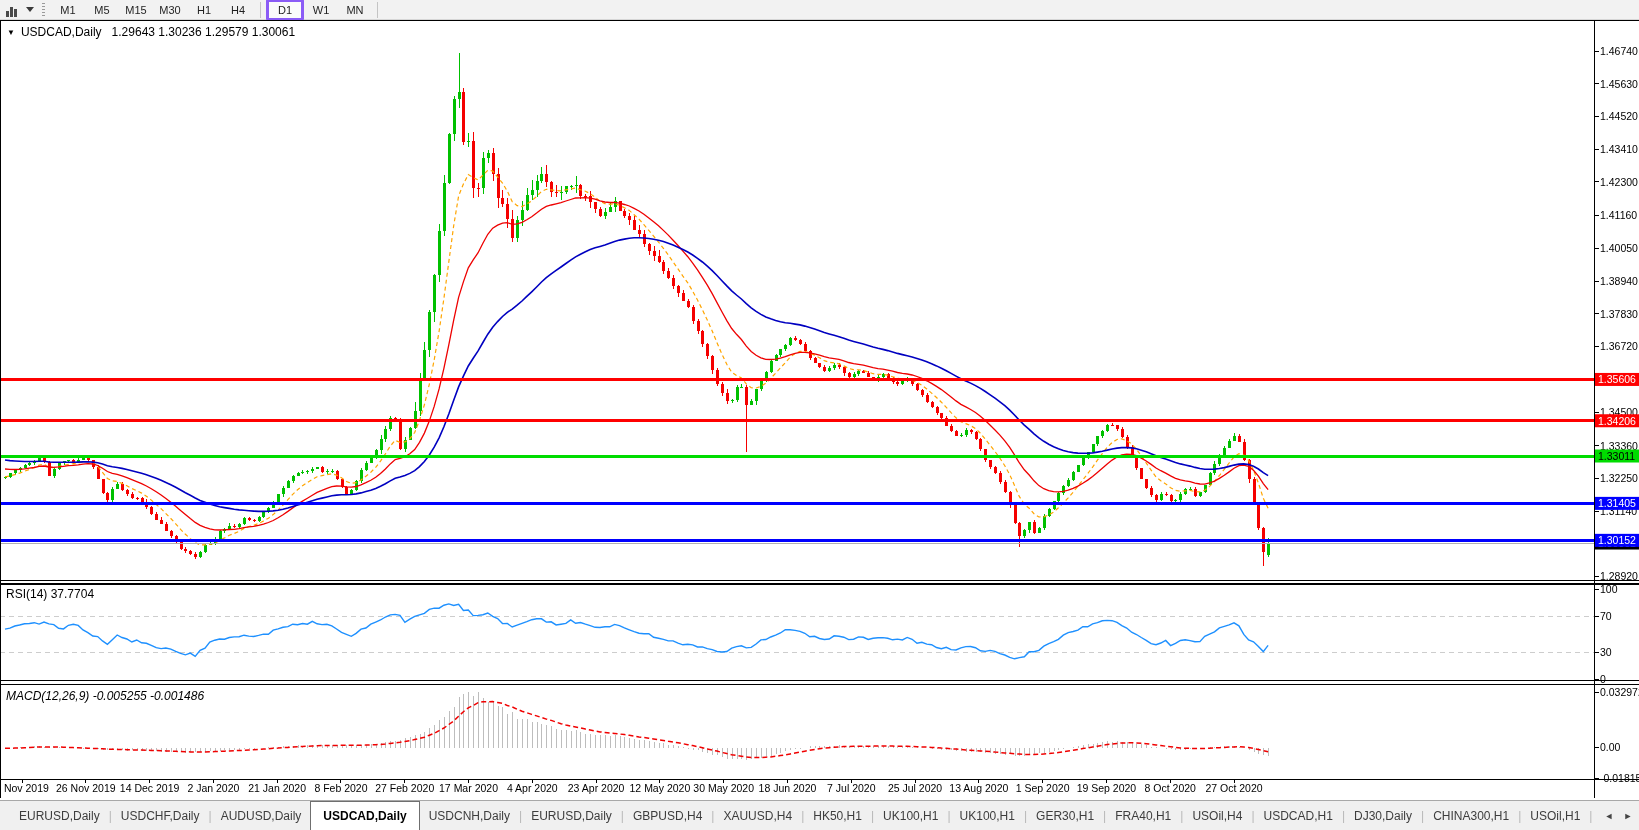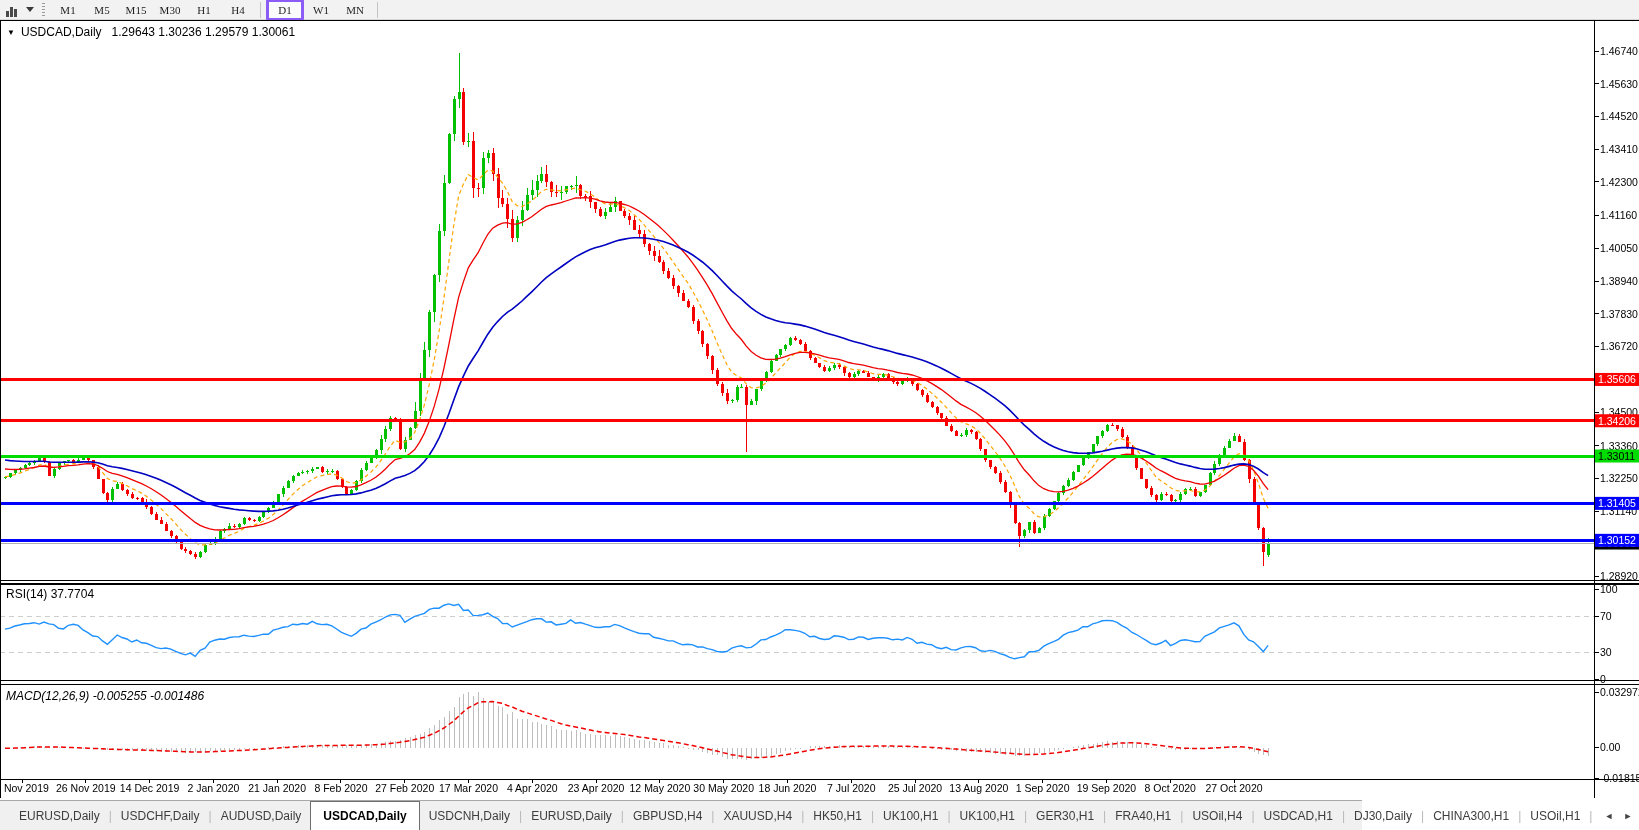--- a/index.html
+++ b/index.html
@@ -9,33 +9,33 @@
   .toolbar{position:absolute;top:0;left:0;width:1639px;height:20px;background:#f2f2f2;
            border-bottom:1px solid #d6d6d6;display:flex;align-items:center;box-sizing:border-box;}
   .tb-icon{width:16px;height:14px;margin-left:4px;display:inline-flex;align-items:flex-end;gap:1px;padding:1px 2px;}
   .tb-icon i{display:block;width:3px;background:#4a4a4a;}
   .tb-caret{width:0;height:0;border-left:4px solid transparent;border-right:4px solid transparent;
             border-top:5px solid #3a3a3a;margin:0 6px 0 2px;}
   .tb-grip{width:3px;height:14px;margin:0 6px 0 2px;
            background:repeating-linear-gradient(#9a9a9a 0 1px,transparent 1px 3px);}
   .tb-buttons{display:flex;align-items:center;height:100%;}
   .tf-btn{min-width:26px;height:16px;line-height:16px;text-align:center;font-size:11px;color:#1f1f1f;
-          padding:0 3px;border:1px solid transparent;border-radius:2px;font-family:Liberation Serif, serif;}
+          padding:0 3px;border:1px solid transparent;border-radius:2px;}
   .tf-btn.active{background:#fbfbfb;border:3px solid #8b5cf6;}
   .tb-sep{width:1px;height:16px;background:#c4c4c4;margin:0 5px;}
   
   #chart-svg{position:absolute;top:0;left:0;}
   .chart-title{position:absolute;left:7px;top:25px;font-size:12px;color:#000;display:flex;align-items:center;}
   .chart-title .collapse{font-size:8px;margin-right:6px;color:#000;}
   .chart-title .sym{margin-right:10px;}
   .ind-label{position:absolute;left:6px;font-size:12px;color:#000;}
   .ind-label.rsi{top:587px;}
   .ind-label.macd{top:689px;font-style:italic;}
   
-  .tabbar{position:absolute;top:800px;left:0;width:1362px;height:30px;background:#f0f0f0;
+  .tabbar{position:absolute;top:800px;left:0;width:1639px;height:30px;background:#f0f0f0;
           border-top:1px solid #a8a8a8;display:flex;align-items:stretch;box-sizing:border-box;padding-left:10px;}
   .tab{display:flex;align-items:center;padding:0 9px;font-size:12px;color:#3d3d3d;white-space:nowrap;}
   .tab.active{background:#fff;border:1px solid #6f6f6f;border-bottom:none;font-weight:bold;color:#000;padding:0 12px;}
   .tab-sep{display:flex;align-items:center;color:#b8b8b8;font-size:12px;}
   .tab-nav{margin-left:auto;display:flex;align-items:center;gap:10px;padding:0 12px;}
   .tab-nav span{font-size:9px;color:#444;}
 </style>
 </head>
 <body>
 

